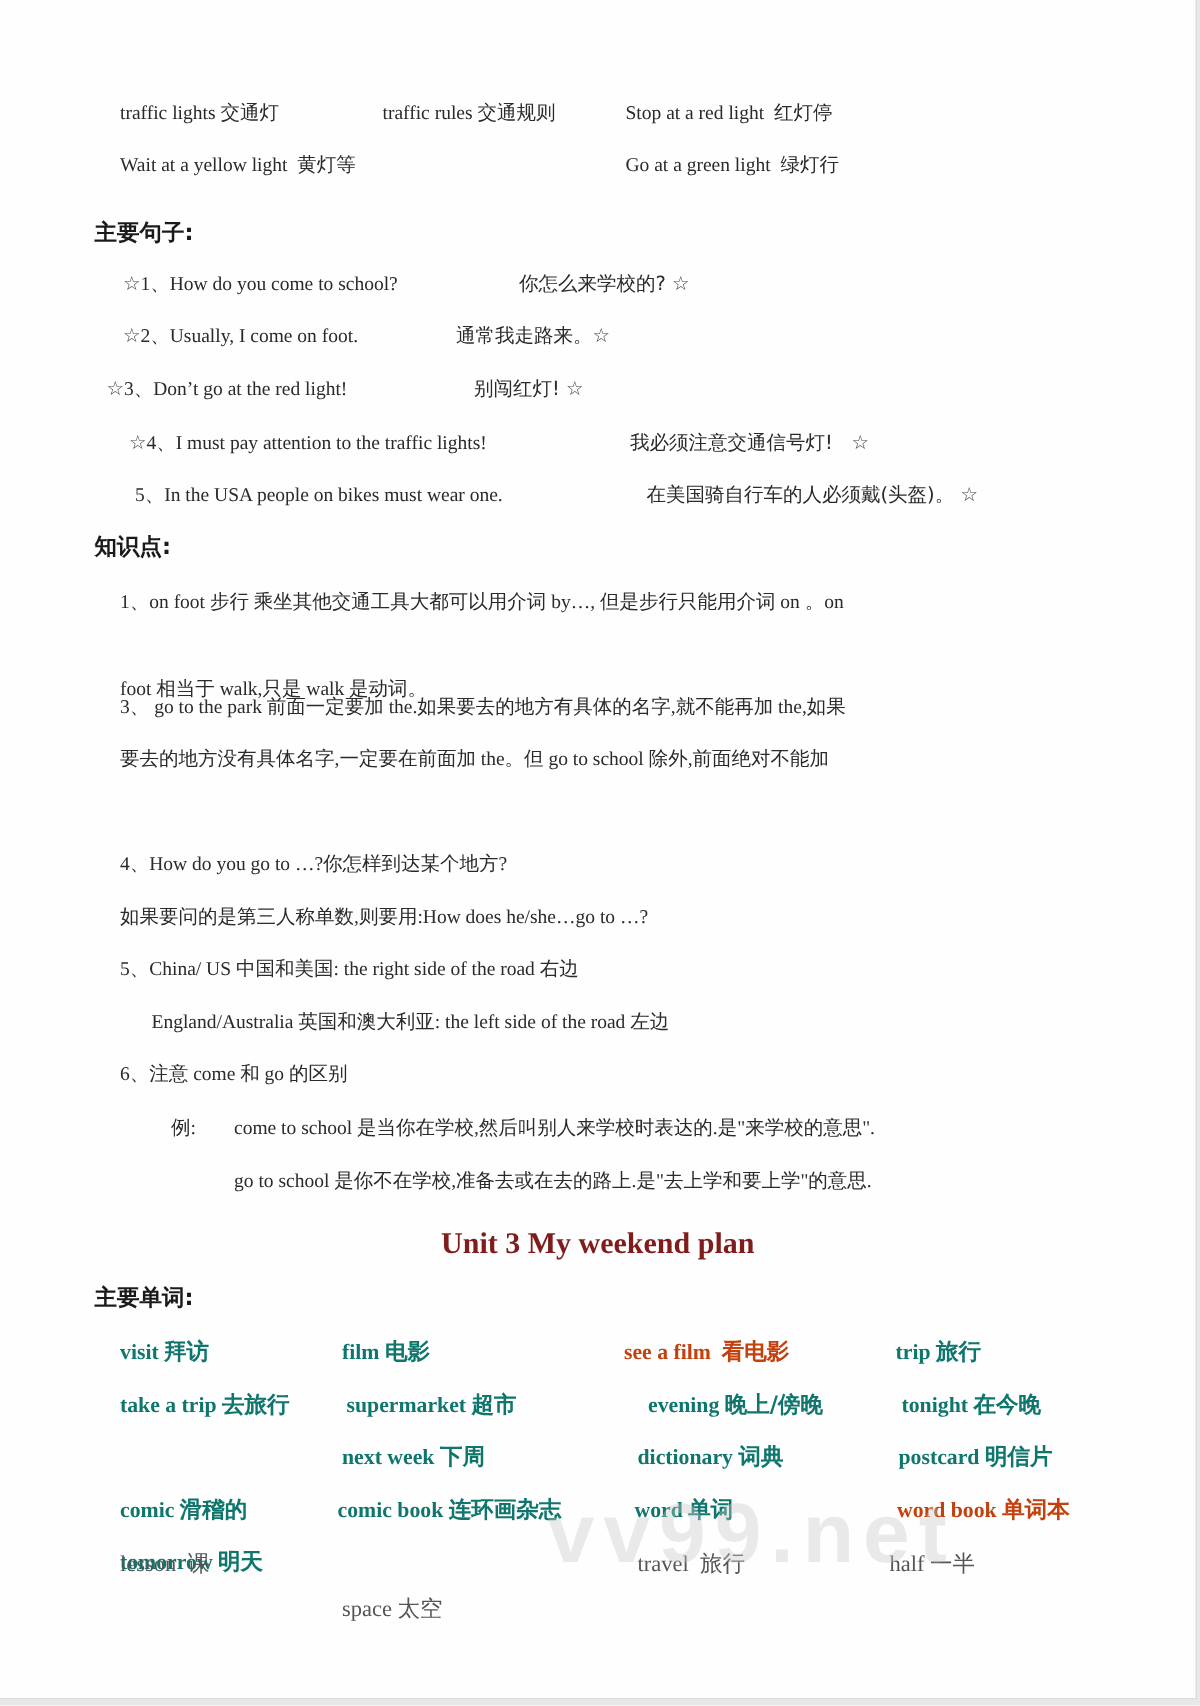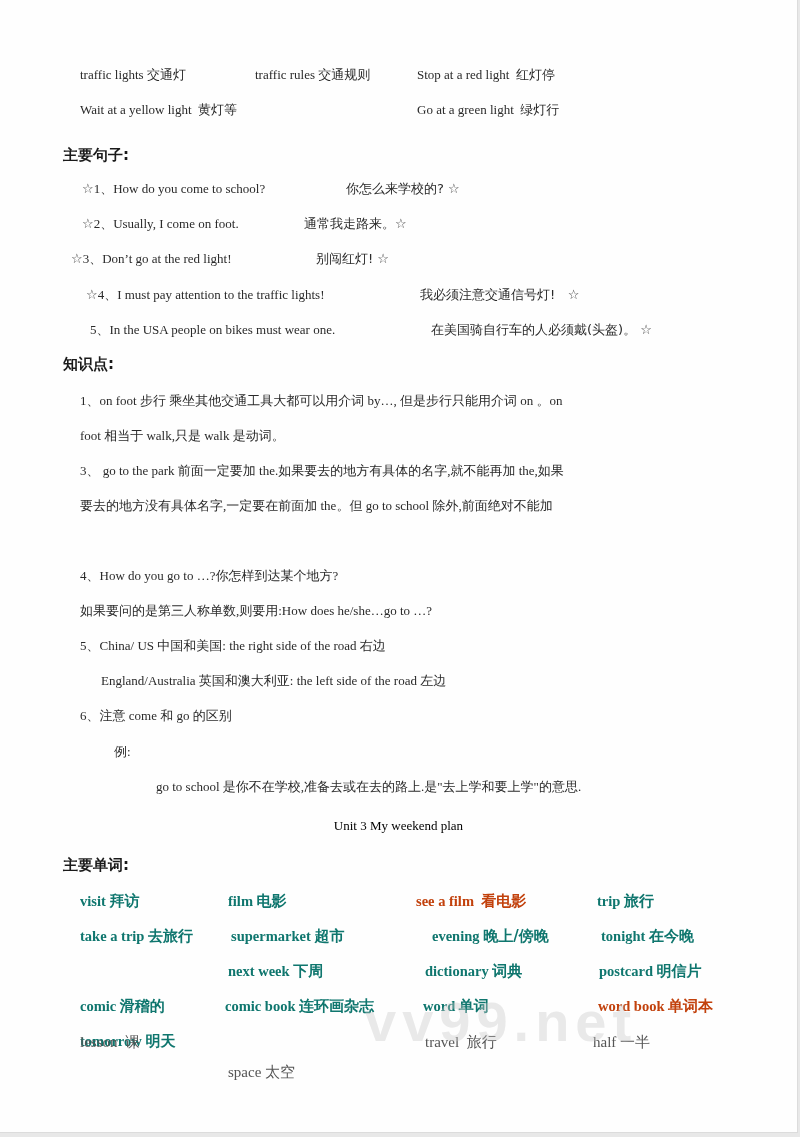--- a/index.html
+++ b/index.html
@@ -20,21 +20,21 @@
     }
     .abs { position: absolute; white-space: nowrap; }
     .zh { font-family: "DejaVu Sans", "Liberation Sans", sans-serif; }
     .t15 { font-size: 13px; }
     .h-section {
       font-family: "DejaVu Sans", "Liberation Sans", sans-serif;
       font-weight: bold; font-size: 15px; color: #1a1a1a;
     }
     .unit-title {
       font-family: "Liberation Serif", serif;
-      font-weight: normal; font-size: 13px; color: #000000;
+      font-weight: bold; font-size: 20px; color: #7f1d1d;
     }
     .vocab-b { font-weight: bold; font-size: 14.5px; color: #0f766e; }
     .vocab-b .zh { font-weight: bold; font-size: 15px; }
     .vocab-dark { color: #c2410c; }
     .vocab-r { font-size: 15px; color: #555; }
     .star { color: #444; }
     .watermark {
       position: absolute;
       left: 365px; top: 994px;
       font-family: Liberation Sans, sans-serif;
@@ -110,33 +110,34 @@
     <span>5、</span><span>In the USA people on bikes must wear one.</span>
   </div>
   <div class="abs t15 zh" style="left:431px; top:321px;">
     <span>在美国骑自行车的人必须戴(头盔)。</span>
     <span class="star">☆</span>
   </div>
 
   <div class="abs h-section" style="left:63px; top:355px;">知识点:</div>
 
   <div class="abs t15" style="left:80px; top:392px;">1、on foot  步行  乘坐其他交通工具大都可以用介词 by…, 但是步行只能用介词 on 。on</div>
-  <div class="abs t15" style="left:80px; top:427px;">foot  相当于 walk,只是 walk 是动词。</div>
+  <div class="abs t15" style="left:80px; top:450px;">foot  相当于 walk,只是 walk 是动词。</div>
 
   <div class="abs t15" style="left:80px; top:462px;">3、   go to the park 前面一定要加 the.如果要去的地方有具体的名字,就不能再加 the,如果</div>
   <div class="abs t15" style="left:80px; top:497px;">要去的地方没有具体名字,一定要在前面加 the。但  go to school 除外,前面绝对不能加</div>
 
   <div class="abs t15" style="left:80px; top:567px;">4、How do you go to …?你怎样到达某个地方?</div>
   <div class="abs t15" style="left:80px; top:602px;">如果要问的是第三人称单数,则要用:How does he/she…go to …?</div>
 
   <div class="abs t15" style="left:80px; top:637px;">5、China/ US 中国和美国: the right side of the road    右边</div>
   <div class="abs t15" style="left:101px; top:672px;">England/Australia 英国和澳大利亚: the left side of the road  左边</div>
 
   <div class="abs t15" style="left:80px; top:707px;">6、注意 come  和 go 的区别</div>
   <div class="abs t15" style="left:114px; top:743px;">例:</div>
+  <div class="abs t15" style="left:156px; top:743px;">come to school 是当你在学校,然后叫别人来学校时表达的.是"来学校的意思".</div>
   <div class="abs t15" style="left:156px; top:778px;">go to school  是你不在学校,准备去或在去的路上.是"去上学和要上学"的意思.</div>
 
   <div class="abs unit-title" style="left:0; width:797px; text-align:center; top:818px;">Unit 3 My weekend plan</div>
 
   <div class="abs h-section" style="left:63px; top:856px;">主要单词:</div>
 
   <div class="abs vocab-b" style="left:80px; top:892px;">
     <span>visit</span> <span class="zh">拜访</span>
   </div>
   <div class="abs vocab-b" style="left:228px; top:892px;">

